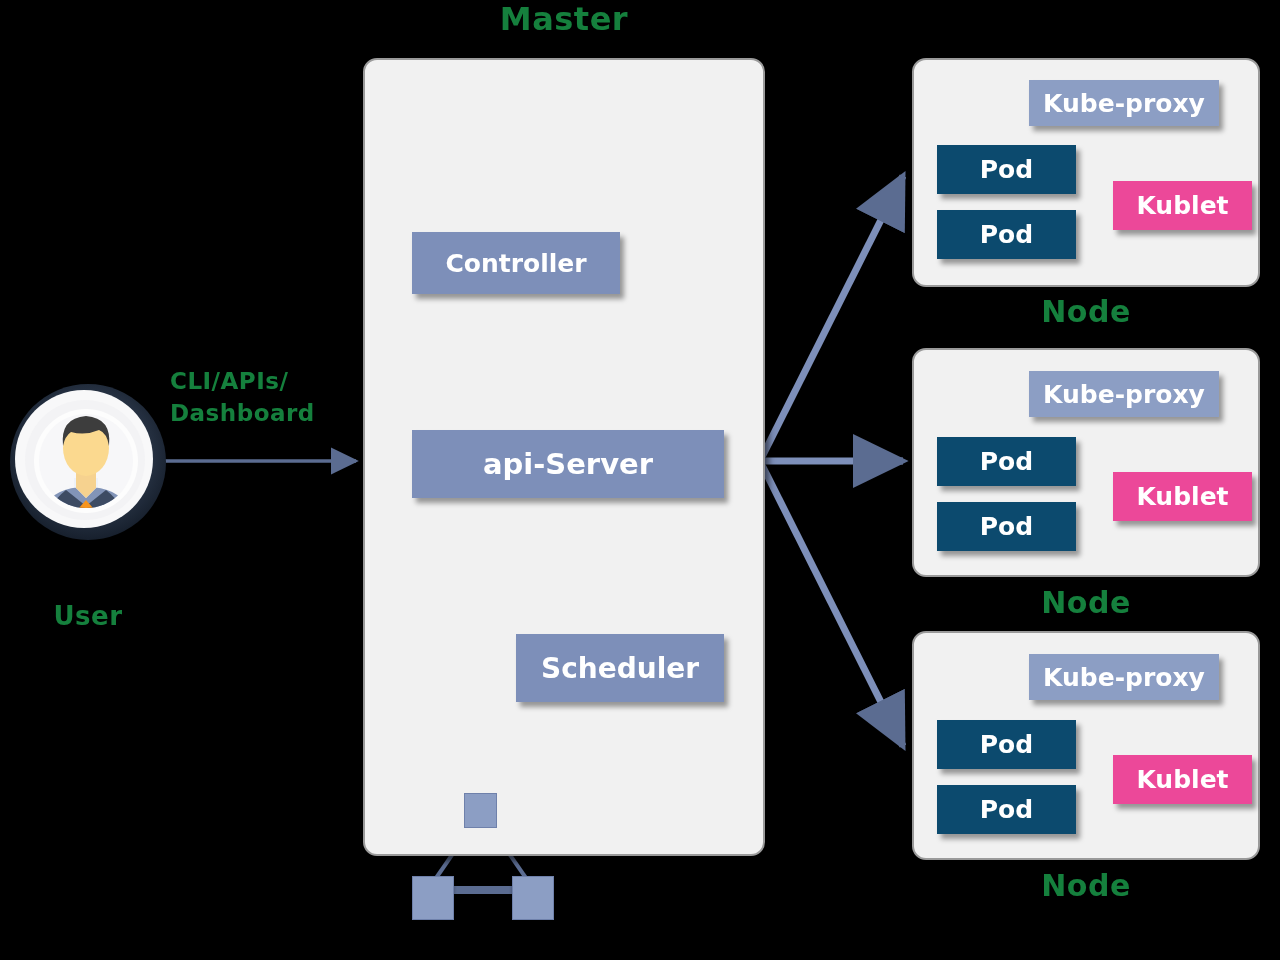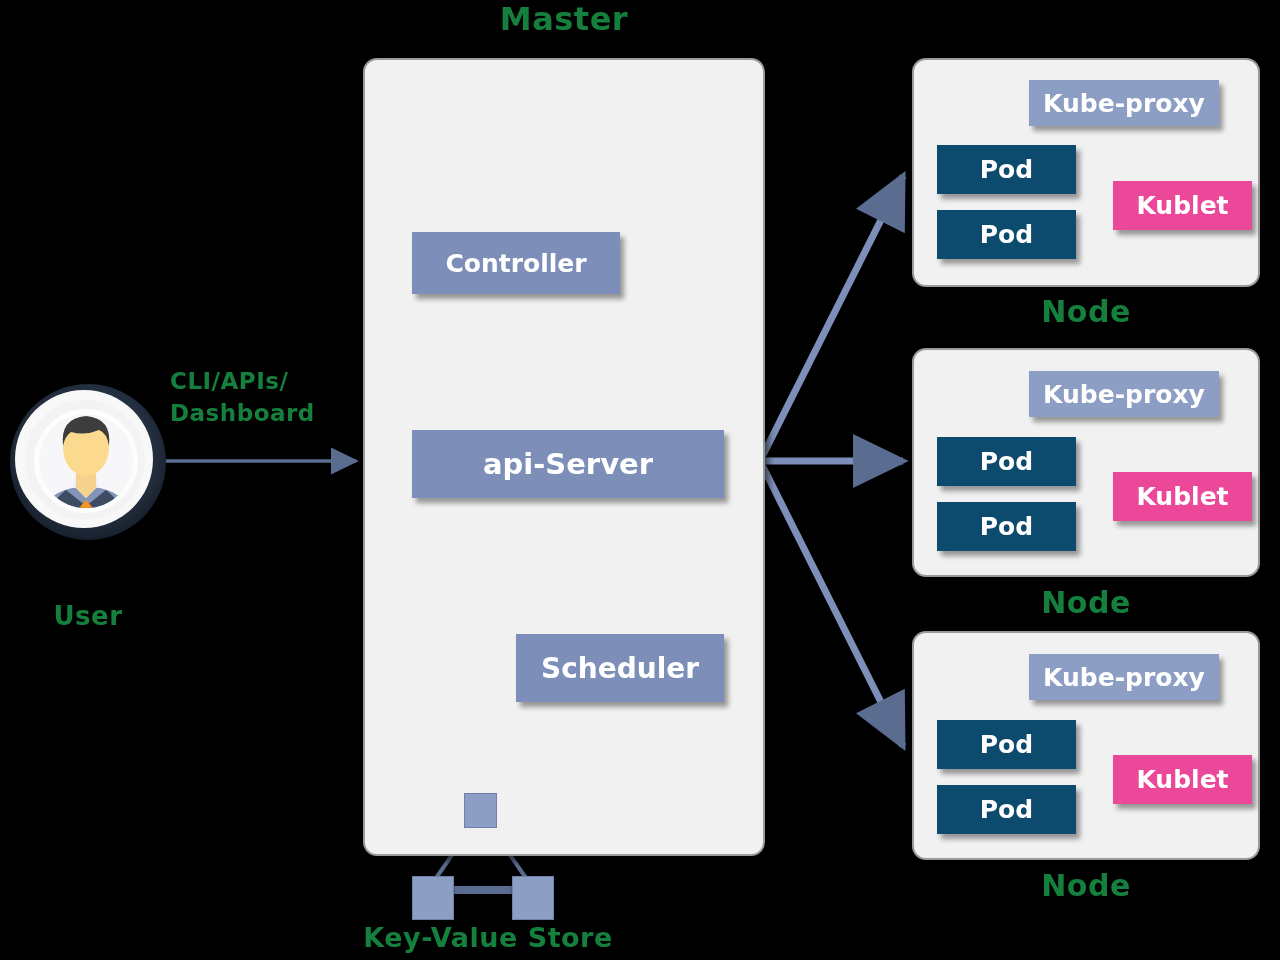--- a/index.html
+++ b/index.html
@@ -156,21 +156,20 @@
 
   <div style="position:absolute; left:464px; top:793px; width:31px; height:33px;
               background:#8c9ec4; border:1px solid #6f81ab;"></div>
   <div style="position:absolute; left:412px; top:876px; width:40px; height:42px;
               background:#8c9ec4; border:1px solid #6f81ab;
               box-shadow:0 3px 3px rgba(0,0,0,0.3);"></div>
   <div style="position:absolute; left:512px; top:876px; width:40px; height:42px;
               background:#8c9ec4; border:1px solid #6f81ab;
               box-shadow:0 3px 3px rgba(0,0,0,0.3);"></div>
 
-  <div class="outer-label" style="left:352px; top:922px; width:272px; font-size:27px;">Key-Value Store</div>
 
   <div class="panel" style="left:912px; top:58px; width:348px; height:229px;"></div>
   <div class="comp slate-light" style="left:1029px; top:80px; width:190px; height:46px; font-size:25px;">Kube-proxy</div>
   <div class="comp blue" style="left:937px; top:145px; width:139px; height:49px; font-size:25px;">Pod</div>
   <div class="comp blue" style="left:937px; top:210px; width:139px; height:49px; font-size:25px;">Pod</div>
   <div class="comp orange" style="left:1113px; top:181px; width:139px; height:49px; font-size:25px;">Kublet</div>
   <div class="outer-label" style="left:912px; top:294px; width:348px; font-size:30px;">Node</div>
 
   <div class="panel" style="left:912px; top:348px; width:348px; height:229px;"></div>
   <div class="comp slate-light" style="left:1029px; top:371px; width:190px; height:46px; font-size:25px;">Kube-proxy</div>

